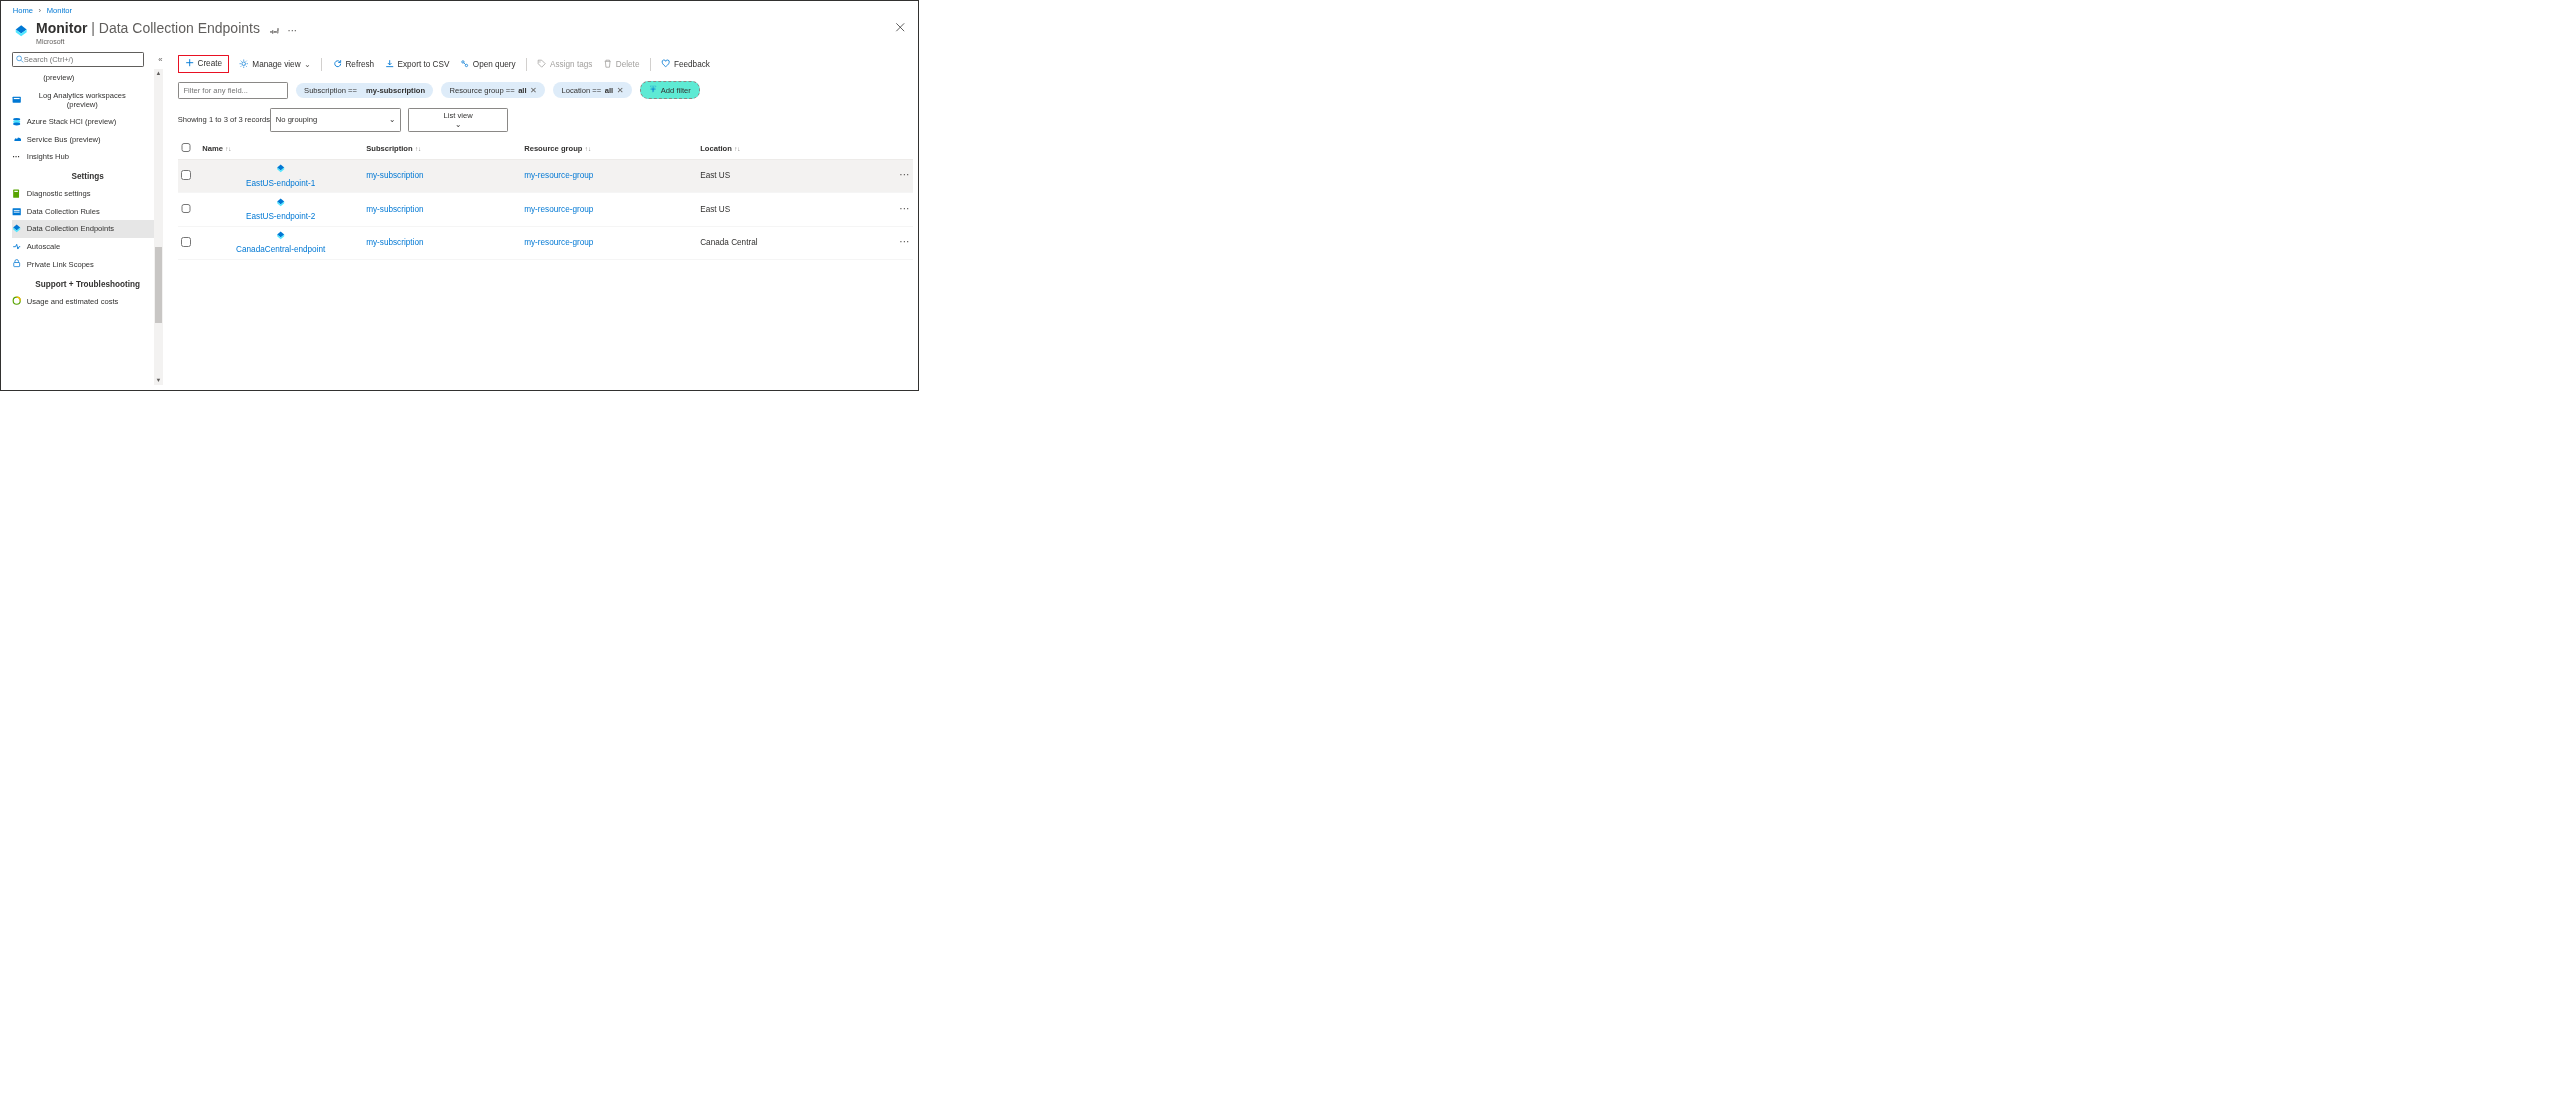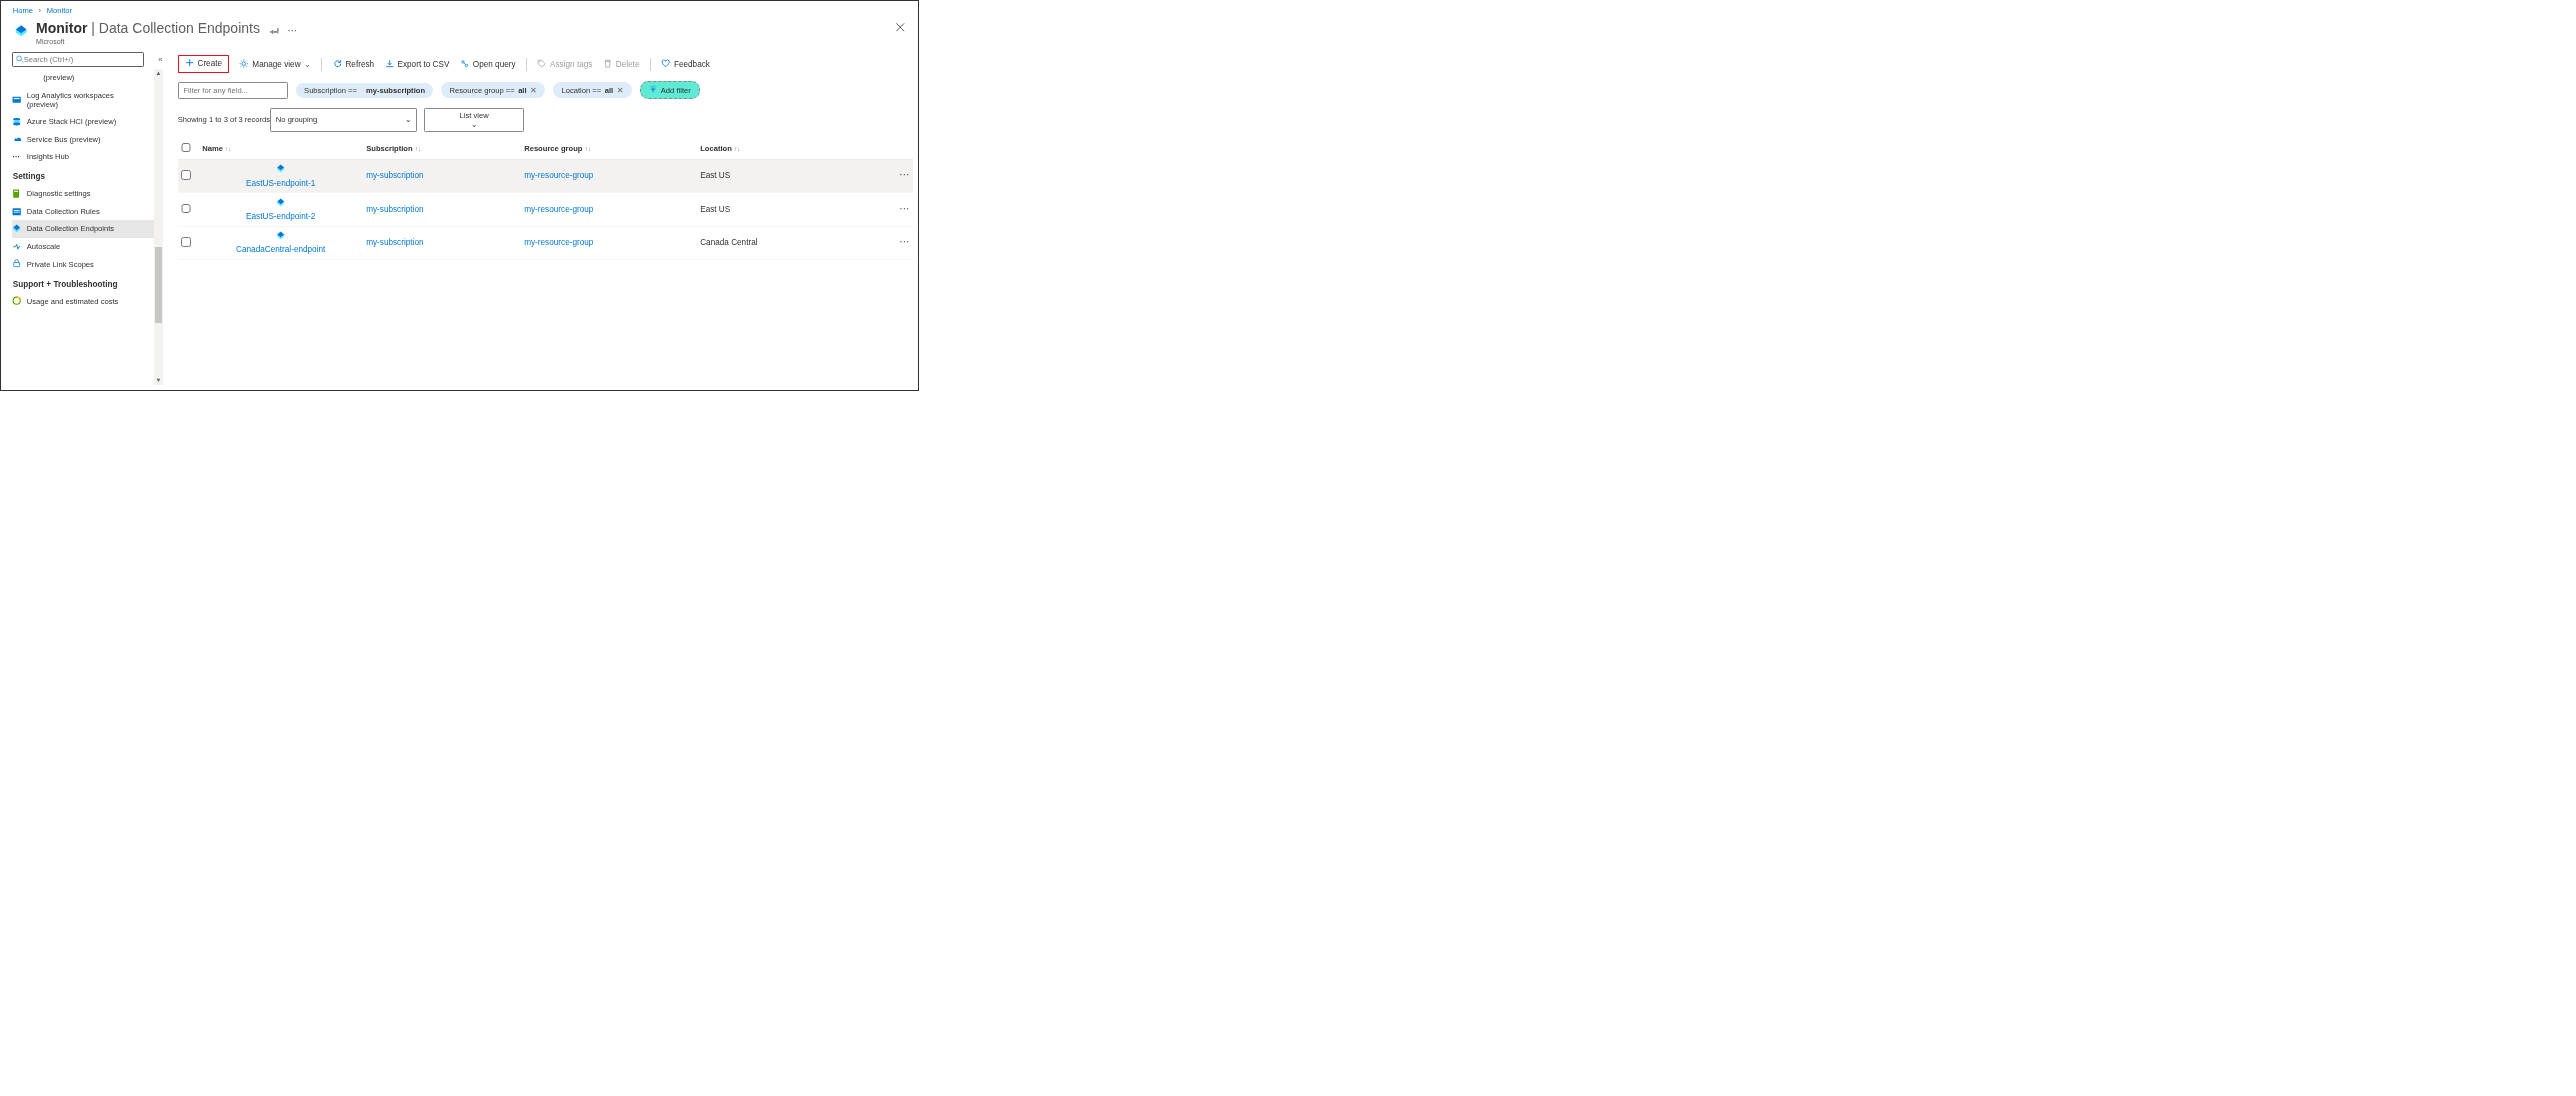--- a/index.html
+++ b/index.html
@@ -53,21 +53,21 @@
   .search-row { display: flex; align-items: center; gap: 14px; margin-bottom: 2.3px;}
   .search-box {
     display: flex; align-items: center;
     border: 0.6px solid #605e5c; border-radius: 1.2px;
     padding: 1.8px 3.5px; width: 137px; height: 15px;
     color: #605e5c;
   }
   .search-box input { border: none; outline: none; font-size: 7.6px; width: 100%; color: #605e5c; }
   .collapse-chevrons { cursor: pointer; color: #605e5c; }
 
-  .side-list { flex: 1; overflow: hidden; position: relative; }
+  .side-list { flex: 1; overflow: hidden; position: relative; text-align: center; }
   .side-item {
     display: flex; align-items: center; gap: 5.9px;
     padding: 4.1px 4.7px 4.1px 16.4px; cursor: pointer;
     color: #323130; position: relative;
   }
   .side-item.indent0 { padding-left: 0px; }
   .side-item.selected { background: #e6e6e6; }
   .side-item .icon { width: 9.4px; height: 9.4px; flex-shrink: 0; display:flex; align-items:center; justify-content:center;}
   .side-heading {
     font-weight: 600; padding: 7px 0 3.5px 1.2px; font-size: 8.2px;
@@ -109,21 +109,21 @@
   .pill .close { font-size: 8.2px; color: #605e5c; cursor: pointer; }
   .pill.light { background: #5eead4; border: 0.6px dashed #8a8886; }
 
   .count-row { display: flex; align-items: center; padding: 2.3px 3.5px 5.9px 0;}
   .selects { display: flex; gap: 7px; }
   .select {
     border: 0.6px solid #8a8886; border-radius: 1.2px; padding: 2.3px 4.7px;
     display: flex; align-items: center; justify-content: space-between;
     cursor: pointer; font-size: 7.6px; background:#fff;
   }
-  .select.wide { width: 147px; }
+  .select.wide { width: 131px; }
   .select.med { width: 100px; flex-direction: column; }
 
   table { width: 100%; border-collapse: collapse; table-layout: fixed;}
   th { text-align: left; font-weight: 600; padding: 4.7px 3.5px; border-bottom: 0.6px solid #edebe9; font-size: 7.6px;}
   th .sort { color: #8a8886; font-size: 6.4px; margin-left: 2.3px;}
   td { padding: 4.7px 3.5px; font-size: 8.2px; border-bottom: 0.6px solid #f5f5f5;}
   tr.row:hover, tr.row.hov { background: #f3f2f1; }
   .link { color: #0078d4; cursor: pointer; }
   .chk { width: 21px; }
   input[type="checkbox"]{ width:9.4px; height:9.4px; border:0.6px solid #605e5c; cursor:pointer;}

